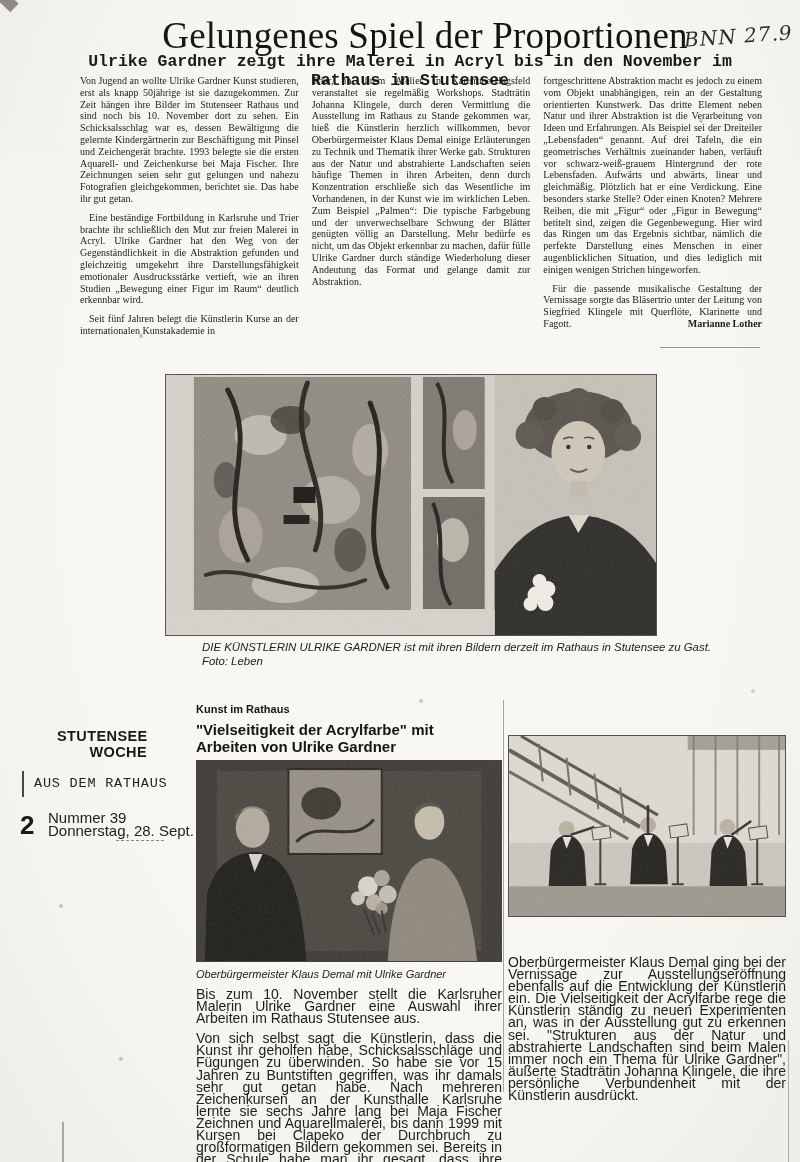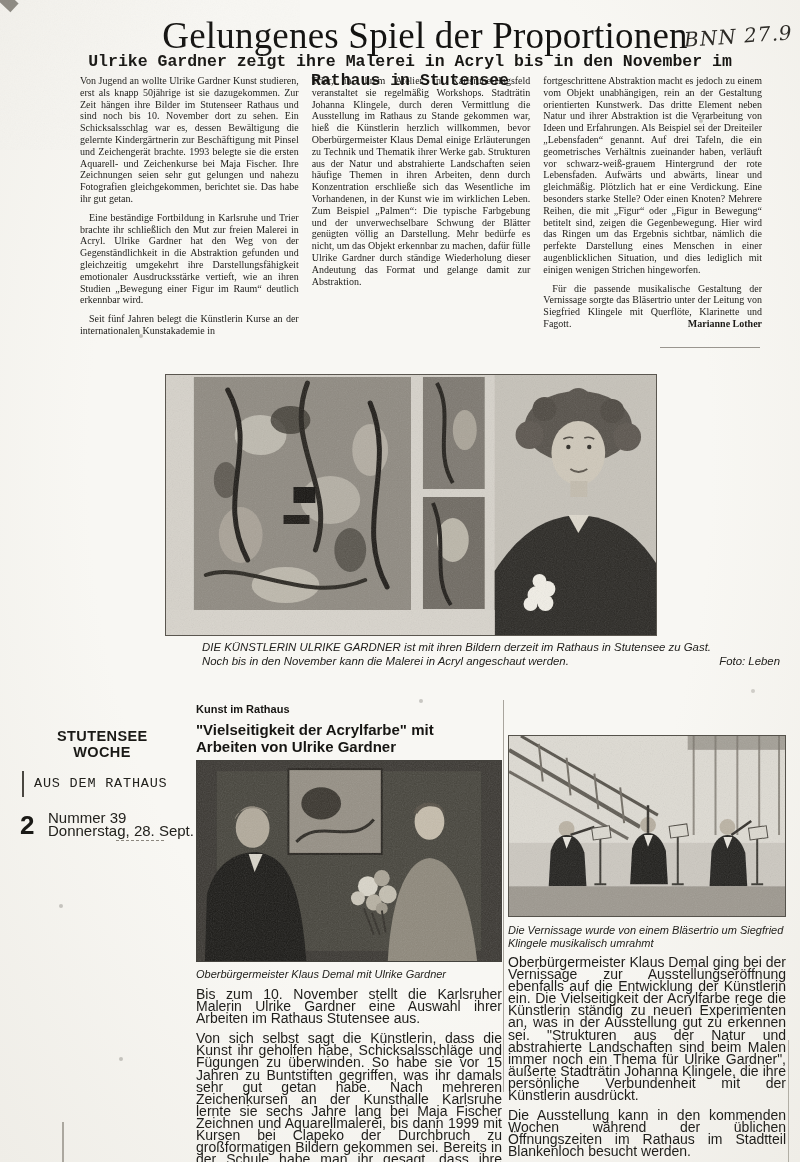--- a/index.html
+++ b/index.html
@@ -24,21 +24,21 @@
 
   .main-photo{position:absolute;left:165px;top:374px;width:492px;height:262px;
               border:1px solid #5a564f;box-sizing:border-box;background:#cfccc4;}
   .main-photo svg{display:block;width:100%;height:100%;}
   .main-caption{position:absolute;left:170px;top:641px;width:578px;
               font-family:"Liberation Sans","DejaVu Sans",sans-serif;font-style:italic;
               font-size:11.4px;line-height:13.6px;color:#22211e;margin-left:32px;}
   .main-caption .row2{display:flex;justify-content:space-between;}
 
   
-  .masthead-title{position:absolute;left:57px;top:729px;width:90px;text-align:center;
+  .masthead-title{position:absolute;left:57px;top:729px;width:90px;text-align:right;
               font-family:"Liberation Sans","DejaVu Sans",sans-serif;font-weight:bold;
               font-size:14.5px;line-height:15.5px;letter-spacing:.4px;color:#1a1916;}
   .section-bar{position:absolute;left:22px;top:771px;width:2px;height:26px;background:#4a4741;}
   .section-label{position:absolute;left:34px;top:776px;
               font-family:Liberation Mono, monospace;font-size:13.5px;
               letter-spacing:.8px;color:#23221e;}
   .page-number{position:absolute;left:20px;top:810px;
               font-family:"Liberation Sans","DejaVu Sans",sans-serif;font-weight:bold;
               font-size:26px;color:#1a1916;}
   .issue-info{position:absolute;left:48px;top:811px;
@@ -175,21 +175,20 @@
       </g>
 
       <rect x="0" y="235" width="330" height="25" fill="#d8d4cc"></rect>
       <rect width="492" height="260" filter="url(#g1)" opacity=".16"></rect>
     </svg>
   </div>
 
   <div class="main-caption">
     <div>DIE KÜNSTLERIN ULRIKE GARDNER ist mit ihren Bildern derzeit im Rathaus in Stutensee zu Gast.</div>
     <div class="row2">
-      <span>Noch bis in den November kann die Malerei in Acryl angeschaut werden.</span>
       <span>Foto: Leben</span>
     </div>
   </div>
 
   <div class="masthead-title">
     <div>STUTENSEE</div>
     <div>WOCHE</div>
   </div>
   <div class="section-bar"></div>
   <div class="section-label">AUS DEM RATHAUS</div>
@@ -290,24 +289,22 @@
         <path d="M170,102 L170,150 M164,150 L176,150"></path>
         <path d="M250,104 L250,150 M244,150 L256,150"></path>
       </g>
       <rect x="84" y="92" width="18" height="12" fill="#dcd9d0" stroke="#4a463f" stroke-width="1" transform="rotate(-8 93 98)"></rect>
       <rect x="162" y="90" width="18" height="12" fill="#dcd9d0" stroke="#4a463f" stroke-width="1" transform="rotate(-8 171 96)"></rect>
       <rect x="242" y="92" width="18" height="12" fill="#dcd9d0" stroke="#4a463f" stroke-width="1" transform="rotate(-8 251 98)"></rect>
       <rect x="0" y="152" width="278" height="30" fill="#9d988f"></rect>
       <rect width="278" height="182" filter="url(#g3)" opacity=".16"></rect>
     </svg>
   </div>
-  <div class="cap cap-right">Die Vernissage wurde von einem Bläsertrio um Siegfried Klingele musikalisch umrahmt</div>
   <div class="body-right sansbody">
     <p>Oberbürgermeister Klaus Demal ging bei der Vernissage zur Ausstellungseröffnung ebenfalls auf die Entwicklung der Künstlerin ein. Die Vielseitigkeit der Acrylfarbe rege die Künstlerin ständig zu neuen Experimenten an, was in der Ausstellung gut zu erkennen sei. "Strukturen aus der Natur und abstrahierte Landschaften sind beim Malen immer noch ein Thema für Ulrike Gardner", äußerte Stadträtin Johanna Klingele, die ihre persönliche Verbundenheit mit der Künstlerin ausdrückt.</p>
-    <p>Die Ausstellung kann in den kommenden Wochen während der üblichen Öffnungszeiten im Rathaus im Stadtteil Blankenloch besucht werden.</p>
   </div>
 
   <div class="artifact-left"></div>
   <div class="artifact-right"></div>
 
   <svg class="noise">
     <filter id="gp">
         <feTurbulence type="fractalNoise" baseFrequency="0.85" numOctaves="2"></feTurbulence>
         <feColorMatrix type="saturate" values="0"></feColorMatrix>
       </filter>

